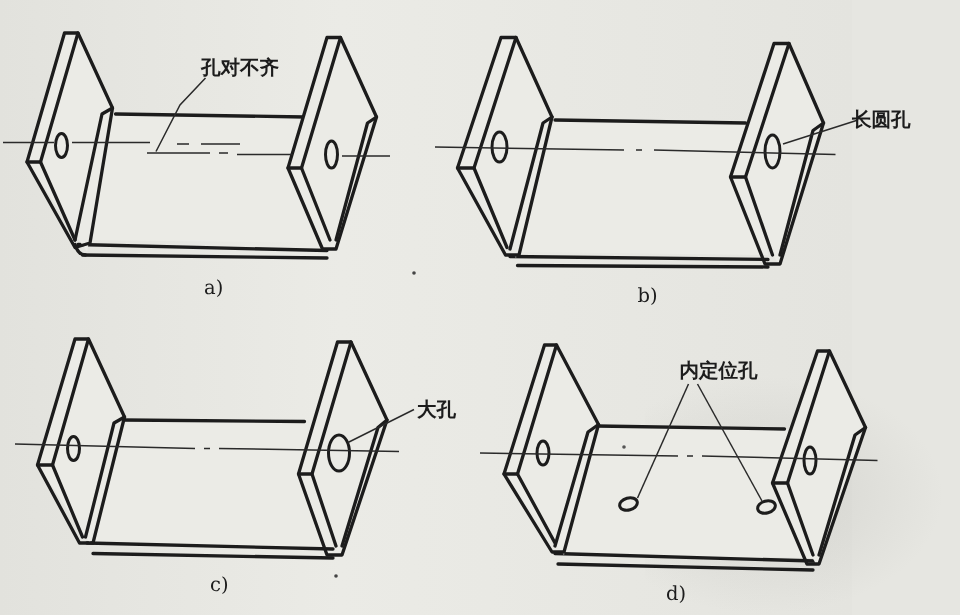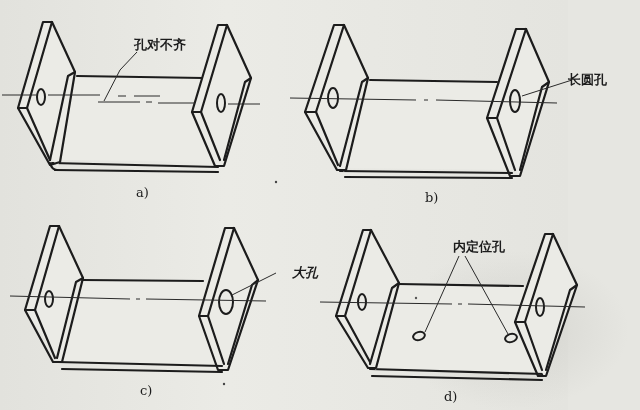--- a/index.html
+++ b/index.html
@@ -124,20 +124,20 @@
       <path class="leader" d="M459 256 L425 332"></path>
       <path class="leader" d="M465 256 L508 334"></path>
     </g>
 
     <circle cx="276" cy="182" r="1.2" fill="#444"></circle>
     <circle cx="224" cy="384" r="1.2" fill="#444"></circle>
   </svg>
 
   <div class="lbl" style="left:134px; top:36px;">孔对不齐</div>
   <div class="lbl" style="left:568px; top:71px;">长圆孔</div>
-  <div class="lbl" style="left:292px; top:264px;font-style:italic;">大孔</div>
+  <div class="lbl" style="left:278px; top:264px;">大孔</div>
   <div class="lbl" style="left:453px; top:238px;">内定位孔</div>
 
   <div class="cap" style="left:136px; top:185px;">a)</div>
   <div class="cap" style="left:425px; top:190px;">b)</div>
   <div class="cap" style="left:140px; top:383px;">c)</div>
   <div class="cap" style="left:444px; top:389px;">d)</div>
 </div>
 
 </body></html>

